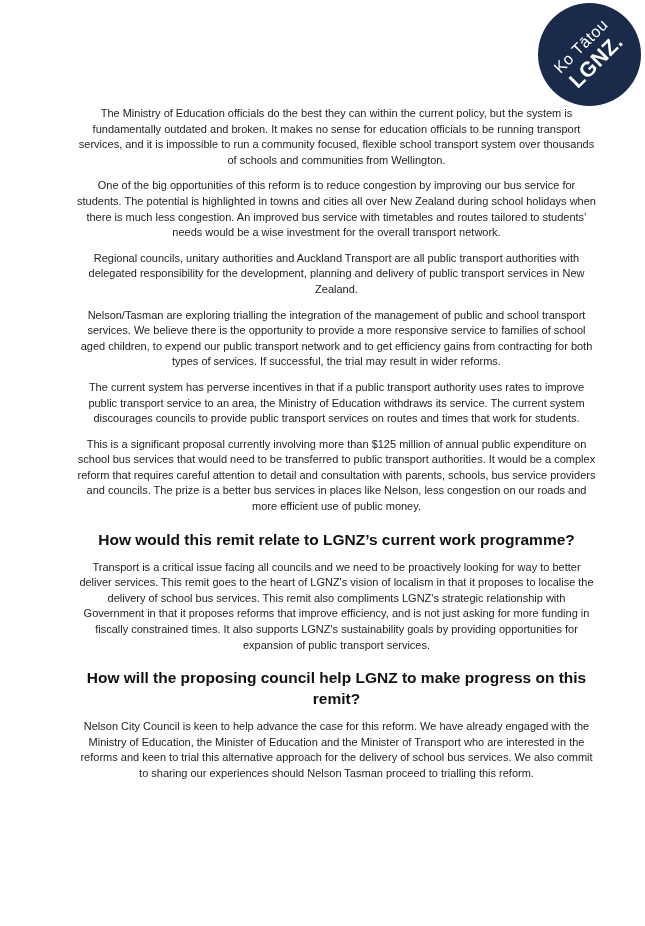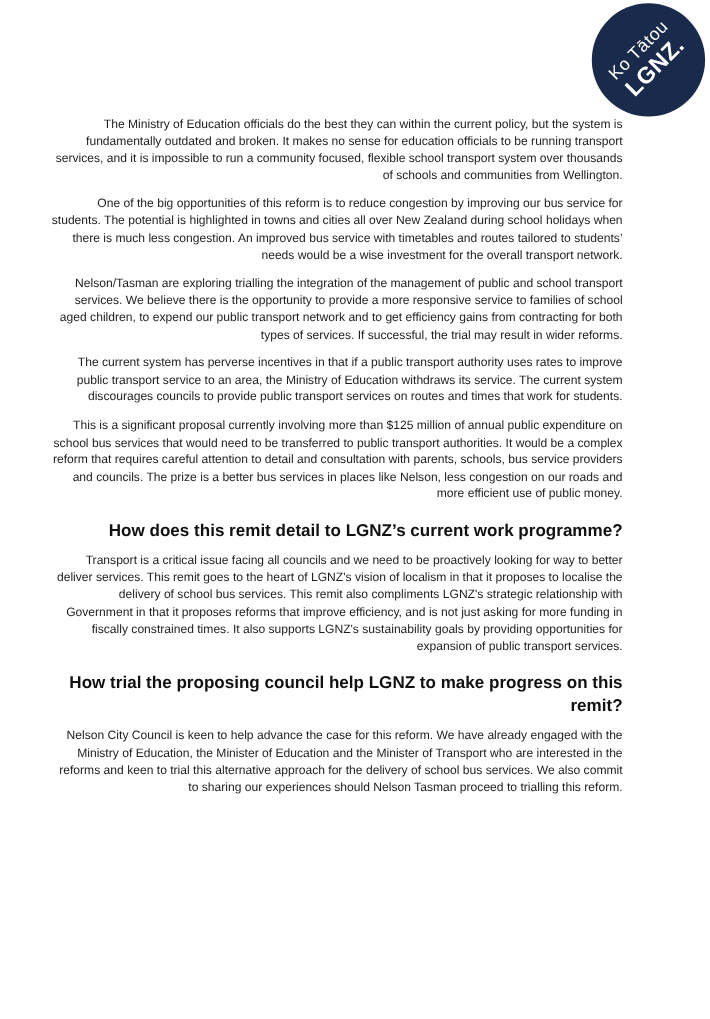--- a/index.html
+++ b/index.html
@@ -41,27 +41,27 @@
     margin-bottom: 2px;
   }
   .logo-line2 {
     display: block;
     font-size: 21px;
     font-weight: 700;
     letter-spacing: 0.5px;
   }
   .content {
     position: absolute;
-    left: 47px;
+    left: 77px;
     top: 106px;
     width: 519px;
     color: #1d1d1d;
     font-size: 11px;
     line-height: 15.6px;
-    text-align: right;
+    text-align: center;
   }
   .content p {
     margin: 0 0 10px 0;
   }
   .content h2 {
     margin: 14px 0 10px 0;
     font-size: 15.5px;
     line-height: 21px;
     font-weight: 700;
     color: #111111;
@@ -75,24 +75,25 @@
   <div class="logo">
     <div class="logo-inner">
       <span class="logo-line1">Ko Tātou</span>
       <span class="logo-line2">LGNZ.</span>
     </div>
   </div>
 
   <div class="content">
     <p>The Ministry of Education officials do the best they can within the current policy, but the system is fundamentally outdated and broken. It makes no sense for education officials to be running transport services, and it is impossible to run a community focused, flexible school transport system over thousands of schools and communities from Wellington.</p>
     <p>One of the big opportunities of this reform is to reduce congestion by improving our bus service for students. The potential is highlighted in towns and cities all over New Zealand during school holidays when there is much less congestion. An improved bus service with timetables and routes tailored to students’ needs would be a wise investment for the overall transport network.</p>
+    <p>Regional councils, unitary authorities and Auckland Transport are all public transport authorities with delegated responsibility for the development, planning and delivery of public transport services in New Zealand.</p>
     <p>Nelson/Tasman are exploring trialling the integration of the management of public and school transport services. We believe there is the opportunity to provide a more responsive service to families of school aged children, to expend our public transport network and to get efficiency gains from contracting for both types of services. If successful, the trial may result in wider reforms.</p>
     <p>The current system has perverse incentives in that if a public transport authority uses rates to improve public transport service to an area, the Ministry of Education withdraws its service. The current system discourages councils to provide public transport services on routes and times that work for students.</p>
     <p>This is a significant proposal currently involving more than $125 million of annual public expenditure on school bus services that would need to be transferred to public transport authorities. It would be a complex reform that requires careful attention to detail and consultation with parents, schools, bus service providers and councils. The prize is a better bus services in places like Nelson, less congestion on our roads and more efficient use of public money.</p>
 
-    <h2>How does this remit detail to LGNZ’s current work programme?</h2>
+    <h2>How would this remit relate to LGNZ’s current work programme?</h2>
     <p>Transport is a critical issue facing all councils and we need to be proactively looking for way to better deliver services. This remit goes to the heart of LGNZ's vision of localism in that it proposes to localise the delivery of school bus services. This remit also compliments LGNZ's strategic relationship with Government in that it proposes reforms that improve efficiency, and is not just asking for more funding in fiscally constrained times. It also supports LGNZ's sustainability goals by providing opportunities for expansion of public transport services.</p>
 
-    <h2>How trial the proposing council help LGNZ to make progress on this remit?</h2>
+    <h2>How will the proposing council help LGNZ to make progress on this remit?</h2>
     <p>Nelson City Council is keen to help advance the case for this reform. We have already engaged with the Ministry of Education, the Minister of Education and the Minister of Transport who are interested in the reforms and keen to trial this alternative approach for the delivery of school bus services. We also commit to sharing our experiences should Nelson Tasman proceed to trialling this reform.</p>
   </div>
 
 </div>
 
 </body></html>

